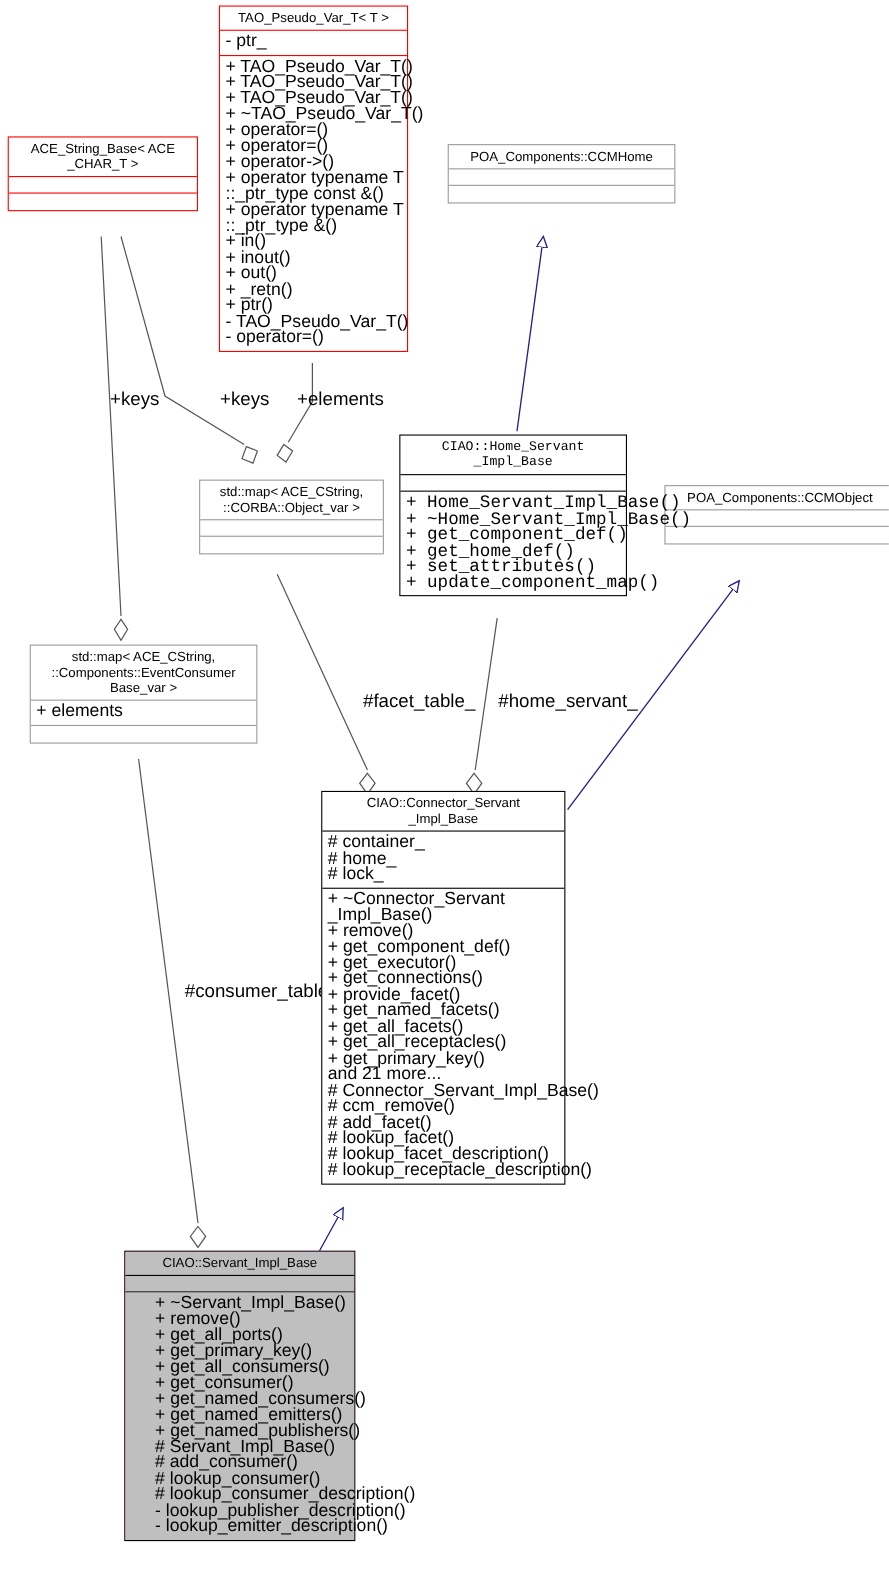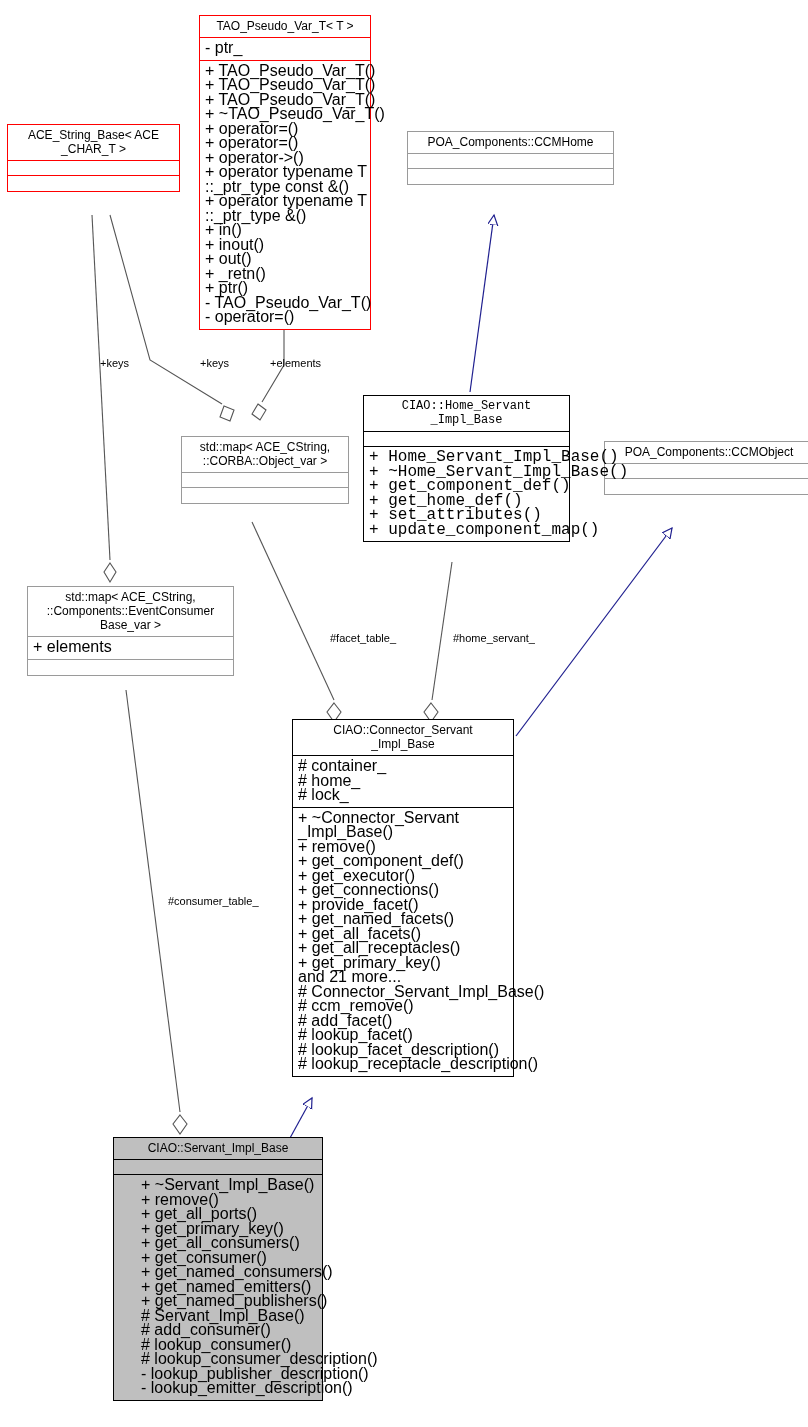--- a/index.html
+++ b/index.html
@@ -36,21 +36,21 @@
   .node.black .cmp:last-child{border-bottom:none;}
 
   
   .node.current{border:1px solid #000000;background:#f9a8d4;}
   .node.current .cmp{border-bottom:1px solid #000000;background:#bfbfbf;}
   .node.current .cmp:last-child{border-bottom:none;padding-left:27px;}
 
   .empty{height:15px;}
 
   .edge-label{
-    position:absolute;font-size:11px;color:#000;white-space:nowrap;
+    position:absolute;font-size:17px;color:#000;white-space:nowrap;
     line-height:12px;background:transparent;
   }
 </style>
 </head>
 <body>
 
 <div id="canvas">
 
   <svg class="edges" viewBox="0 0 808 1427">
     <defs>
@@ -84,21 +84,21 @@
     <path d="M290,1138 L312,1098" stroke="#1f1f8f" stroke-width="1.2" fill="none" marker-end="url(#inh)"></path>
   </svg>
 
   <div class="edge-label" style="left:100px;top:357px;">+keys</div>
   <div class="edge-label" style="left:200px;top:357px;">+keys</div>
   <div class="edge-label" style="left:270px;top:357px;">+elements</div>
   <div class="edge-label" style="left:330px;top:632px;">#facet_table_</div>
   <div class="edge-label" style="left:453px;top:632px;">#home_servant_</div>
   <div class="edge-label" style="left:168px;top:895px;">#consumer_table_</div>
 
-  <div class="node red" style="left:199px;top:15px;width:172px;">
+  <div class="node red" style="left:199px;top:5px;width:172px;">
     <div class="cmp title">TAO_Pseudo_Var_T&lt; T &gt;</div>
     <div class="cmp attrs">
       <div class="row">- ptr_</div>
     </div>
     <div class="cmp ops">
       <div class="row">+ TAO_Pseudo_Var_T()</div>
       <div class="row">+ TAO_Pseudo_Var_T()</div>
       <div class="row">+ TAO_Pseudo_Var_T()</div>
       <div class="row">+ ~TAO_Pseudo_Var_T()</div>
       <div class="row">+ operator=()</div>

